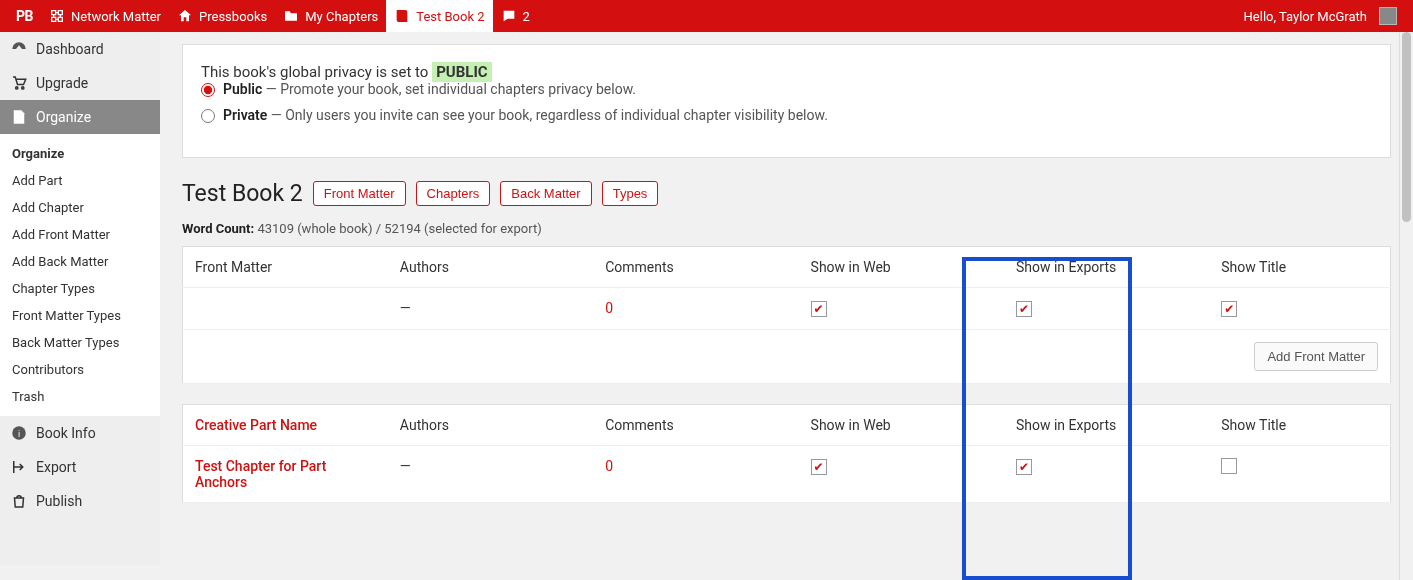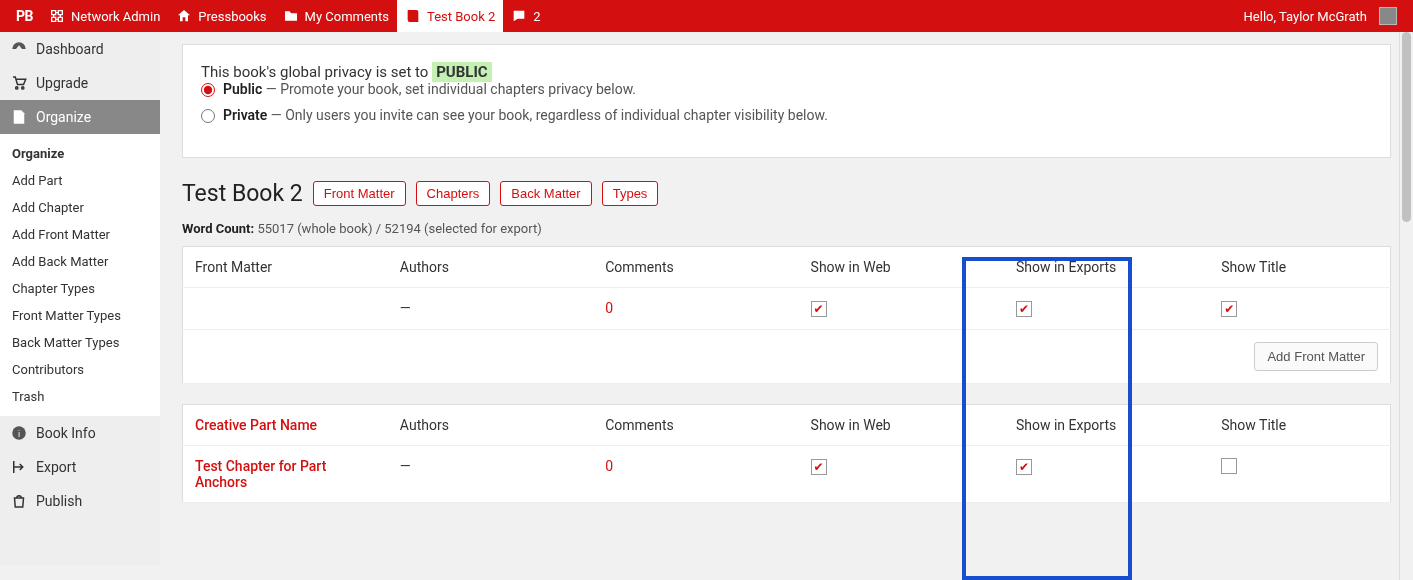--- a/index.html
+++ b/index.html
@@ -64,33 +64,33 @@
 <body>
 
 <div class="adminbar">
   <div class="item">
       <span class="pb-logo">PB</span>
     </div>
   <div class="item">
     <svg viewBox="0 0 24 24">
         <path d="M4 4h6v6H4zM14 4h6v6h-6zM4 14h6v6H4zM14 14h6v6h-6zM10 7h4M7 10v4M17 10v4M10 17h4" stroke="currentColor" stroke-width="2" fill="none"></path>
       </svg>
-    <span>Network Admin</span>
+    <span>Network Matter</span>
   </div>
   <div class="item">
     <svg viewBox="0 0 24 24">
         <path d="M12 3l9 8h-3v9h-4v-6h-4v6H6v-9H3z"></path>
       </svg>
     <span>Pressbooks</span>
   </div>
   <div class="item">
     <svg viewBox="0 0 24 24">
         <path d="M3 5h7l2 3h9v11H3z"></path>
       </svg>
-    <span>My Comments</span>
+    <span>My Chapters</span>
   </div>
   <div class="item active">
     <svg viewBox="0 0 24 24">
         <path d="M4 3h13a3 3 0 013 3v15H7a3 3 0 01-3-3z"></path>
       </svg>
     <span>Test Book 2</span>
   </div>
   <div class="item">
     <svg viewBox="0 0 24 24">
         <path d="M4 4h16v12H10l-6 4z"></path>
@@ -174,21 +174,21 @@
 
   <div class="title-row">
     <h1>Test Book 2</h1>
     <button class="pill-btn">Front Matter</button>
     <button class="pill-btn">Chapters</button>
     <button class="pill-btn">Back Matter</button>
     <button class="pill-btn">Types</button>
   </div>
 
   <div class="wordcount">
-    <b>Word Count:</b><span> 55017 (whole book) / 52194 (selected for export)</span>
+    <b>Word Count:</b><span> 43109 (whole book) / 52194 (selected for export)</span>
   </div>
 
   <table class="tbl">
     <colgroup>
         <col style="width:17%">
         <col style="width:17%">
         <col style="width:17%">
         <col style="width:17%">
         <col style="width:17%">
         <col style="width:15%">

